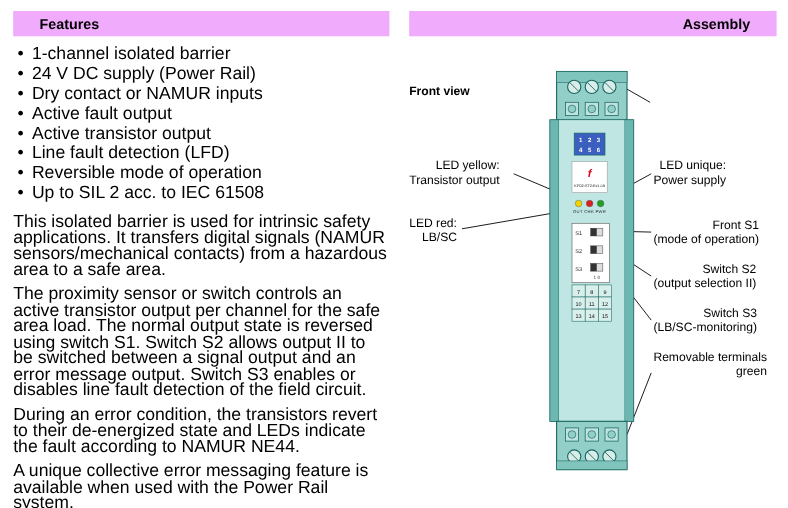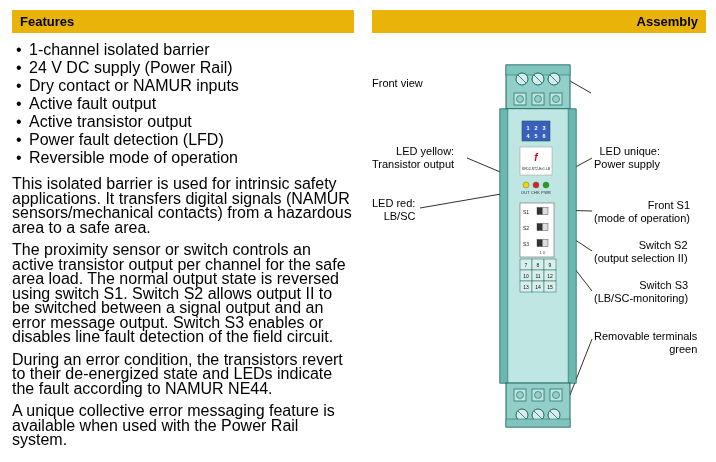--- a/index.html
+++ b/index.html
@@ -1,48 +1,49 @@
 <!DOCTYPE html>
 <html><head>
 <meta charset="utf-8">
 <style>
   html,body{margin:0;padding:0;background:#ffffff;}
   body{width:716px;height:462px;font-family:"Liberation Sans",sans-serif;color:#000;overflow:hidden;}
   .page{display:flex;gap:18px;padding:10px 12px;box-sizing:border-box;}
   .col-left{width:342px;flex:0 0 342px;}
   .col-right{width:334px;flex:0 0 334px;text-align:right;}
-  .section-header{background:#eab308;font-weight:bold;font-size:13px;padding:4px 8px;}
+  .section-header{background:#f0abfc;font-weight:bold;font-size:13px;padding:4px 24px;}
   ul.features{list-style:none;margin:8px 0 10px;padding:0 0 0 4px;}
   ul.features li{position:relative;padding-left:13px;font-size:16px;line-height:18px;}
   ul.features li::before{content:"\2022";position:absolute;left:0;top:0;}
   .func-body{margin-top:10px;}
   .para{font-size:16px;line-height:14.5px;margin:0 0 8px;}
   .assembly{position:relative;height:424px;margin-top:6px;}
   .assembly svg{position:absolute;left:0;top:0;}
   .lbl{position:absolute;font-size:11px;line-height:13px;background:#fff;}
-  .lbl.bold{font-weight:normal;}
+  .lbl.bold{font-weight:bold;}
   svg text{font-family:"Liberation Sans",sans-serif;}
 </style>
 </head>
 <body>
 
 <div class="page">
 
   <div class="col-left">
     <div class="section-header">
       <span>Features</span>
     </div>
     <ul class="features">
       <li>1-channel isolated barrier</li>
       <li>24 V DC supply (Power Rail)</li>
       <li>Dry contact or NAMUR inputs</li>
       <li>Active fault output</li>
       <li>Active transistor output</li>
-      <li>Power fault detection (LFD)</li>
+      <li>Line fault detection (LFD)</li>
       <li>Reversible mode of operation</li>
+      <li>Up to SIL 2 acc. to IEC 61508</li>
     </ul>
     <div class="func-body">
       <p class="para">This isolated barrier is used for intrinsic safety applications. It transfers digital signals (NAMUR sensors/mechanical contacts) from a hazardous area to a safe area.</p>
       <p class="para">The proximity sensor or switch controls an active transistor output per channel for the safe area load. The normal output state is reversed using switch S1. Switch S2 allows output II to be switched between a signal output and an error message output. Switch S3 enables or disables line fault detection of the field circuit.</p>
       <p class="para">During an error condition, the transistors revert to their de-energized state and LEDs indicate the fault according to NAMUR NE44.</p>
       <p class="para">A unique collective error messaging feature is available when used with the Power Rail system.</p>
     </div>
   </div>
 
   <div class="col-right">
@@ -202,20 +203,20 @@
       <div class="lbl" style="left:222px;top:200px">
         <div>Switch S2</div>
         <div>(output selection II)</div>
       </div>
 
       <div class="lbl" style="left:222px;top:240px">
         <div>Switch S3</div>
         <div>(LB/SC-monitoring)</div>
       </div>
 
-      <div class="lbl" style="left:222px;top:291px">
+      <div class="lbl" style="left:222px;top:280px">
         <div>Removable terminals</div>
         <div>green</div>
       </div>
 
     </div>
   </div>
 </div>
 
 </body></html>

